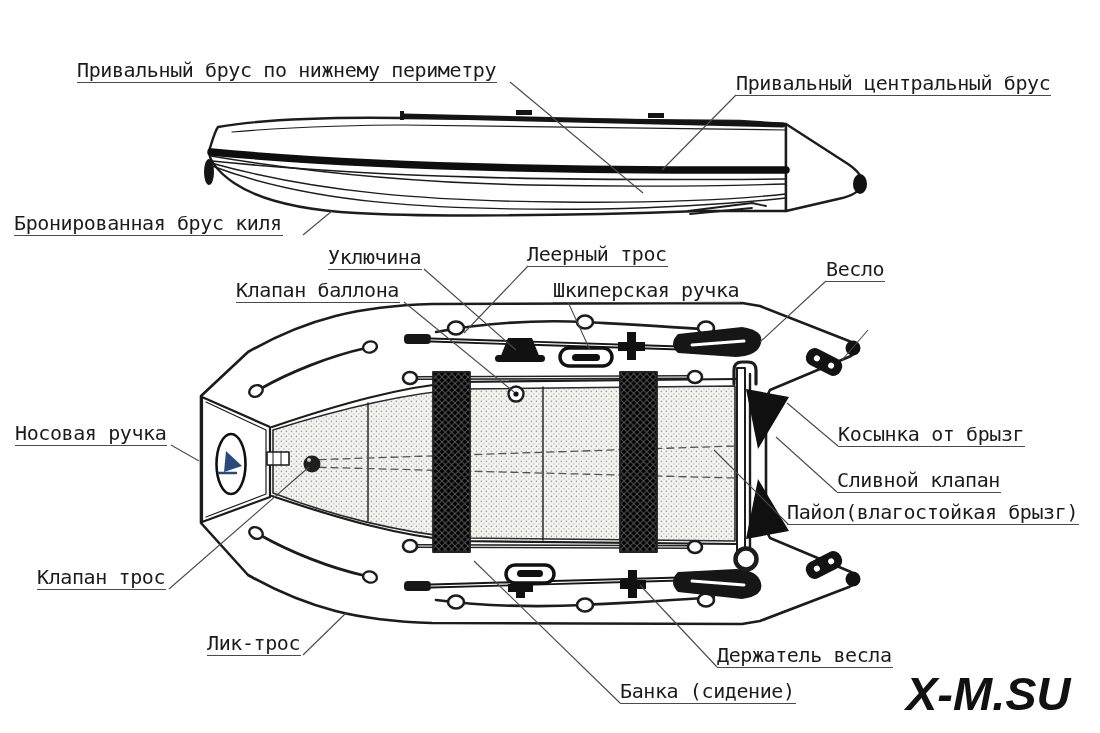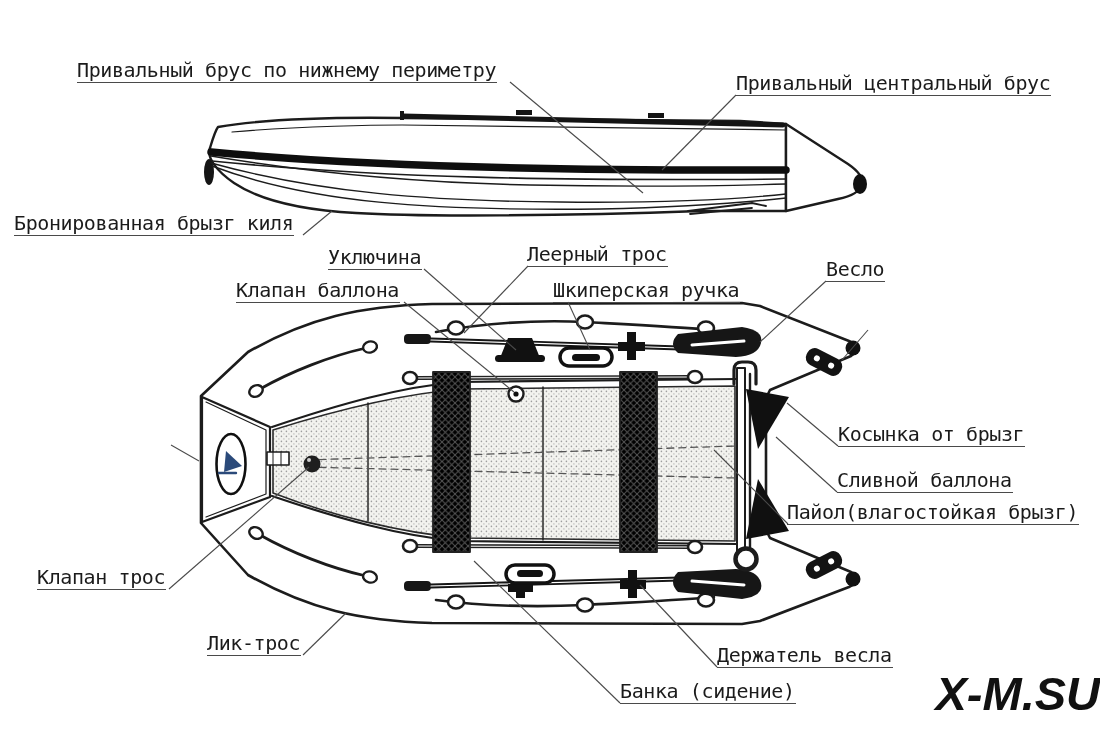--- a/index.html
+++ b/index.html
@@ -4,21 +4,21 @@
 <style>
   html,body{margin:0;padding:0;background:#ffffff;}
   #stage{position:relative;width:1100px;height:733px;background:#fff;overflow:hidden;
          font-family:"DejaVu Sans Mono",monospace;padding-left:39px;}
   #drawing{position:absolute;left:0;top:0;}
   .lbl{position:absolute;font:20px/22px "DejaVu Sans Mono",monospace;color:#1b1b1b;
        white-space:nowrap;border-bottom:1.6px solid #4a4a4a;padding:0 1px 1px 0;
        letter-spacing:-0.4px;}
   .watermark{position:absolute;left:906px;top:666px;width:194px;
        font-family:"Liberation Sans",sans-serif;font-style:italic;font-weight:900;
-       font-size:47px;color:#111;letter-spacing:0px;text-align:right;}
+       font-size:47px;color:#111;letter-spacing:0px;}
 </style>
 </head>
 <body>
 
 <div id="stage">
 
 <svg id="drawing" width="1100" height="733" viewBox="0 0 1100 733">
   <defs>
     <pattern id="stip" width="5" height="5" patternUnits="userSpaceOnUse">
       <rect width="5" height="5" fill="#f3f3ef"></rect>
@@ -182,28 +182,29 @@
     <path d="M 788,524 L 714,450"></path>
     <path d="M 169,589 L 309,467"></path>
     <path d="M 303,655 L 346,613"></path>
     <path d="M 717,667 L 640,585"></path>
     <path d="M 620,703 L 474,561"></path>
   </g>
 </svg>
 
 <div class="lbl" style="left:77px;top:59px">Привальный брус по нижнему периметру</div>
 <div class="lbl" style="left:736px;top:72px">Привальный центральный брус</div>
-<div class="lbl" style="left:14px;top:212px">Бронированная брызг киля</div>
+<div class="lbl" style="left:14px;top:212px">Бронированная брус киля</div>
 <div class="lbl" style="left:328px;top:246px">Уключина</div>
 <div class="lbl" style="left:527px;top:243px">Леерный трос</div>
 <div class="lbl" style="left:236px;top:279px">Клапан баллона</div>
 <div class="lbl" style="left:553px;top:279px">Шкиперская ручка</div>
 <div class="lbl" style="left:826px;top:258px">Весло</div>
+<div class="lbl" style="left:15px;top:422px">Носовая ручка</div>
 <div class="lbl" style="left:838px;top:423px">Косынка от брызг</div>
-<div class="lbl" style="left:837px;top:469px">Сливной баллона</div>
+<div class="lbl" style="left:837px;top:469px">Сливной клапан</div>
 <div class="lbl" style="left:787px;top:501px">Пайол(влагостойкая брызг)</div>
 <div class="lbl" style="left:37px;top:566px">Клапан трос</div>
 <div class="lbl" style="left:207px;top:632px">Лик-трос</div>
 <div class="lbl" style="left:620px;top:680px">Банка (сидение)</div>
 <div class="lbl" style="left:717px;top:644px">Держатель весла</div>
 
 <div class="watermark">X-M.SU</div>
 
 </div>
 

